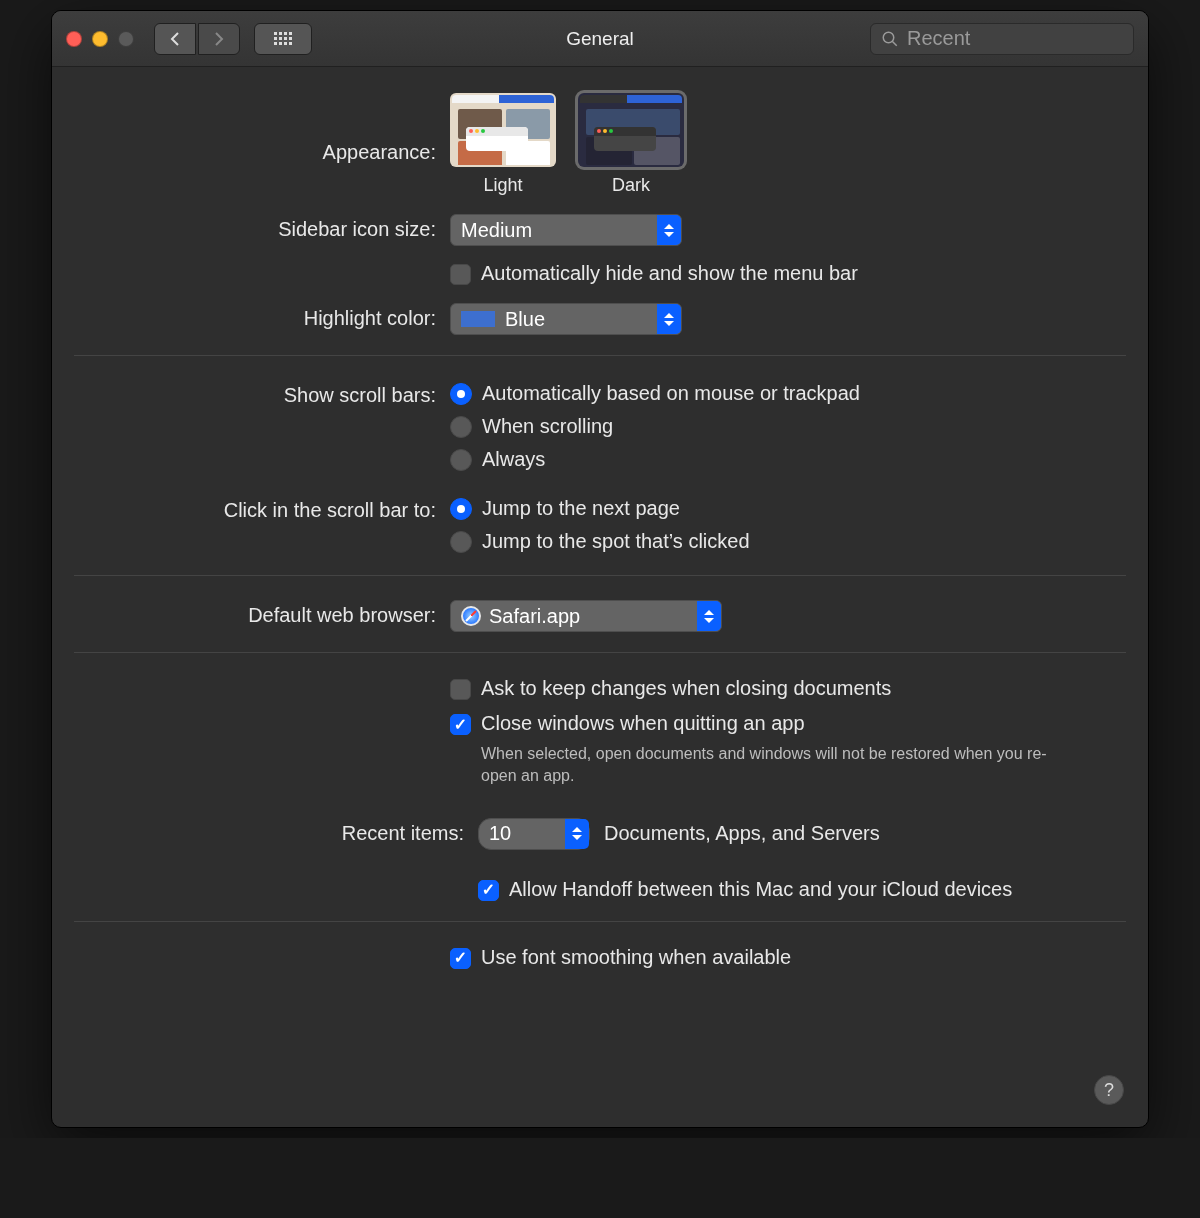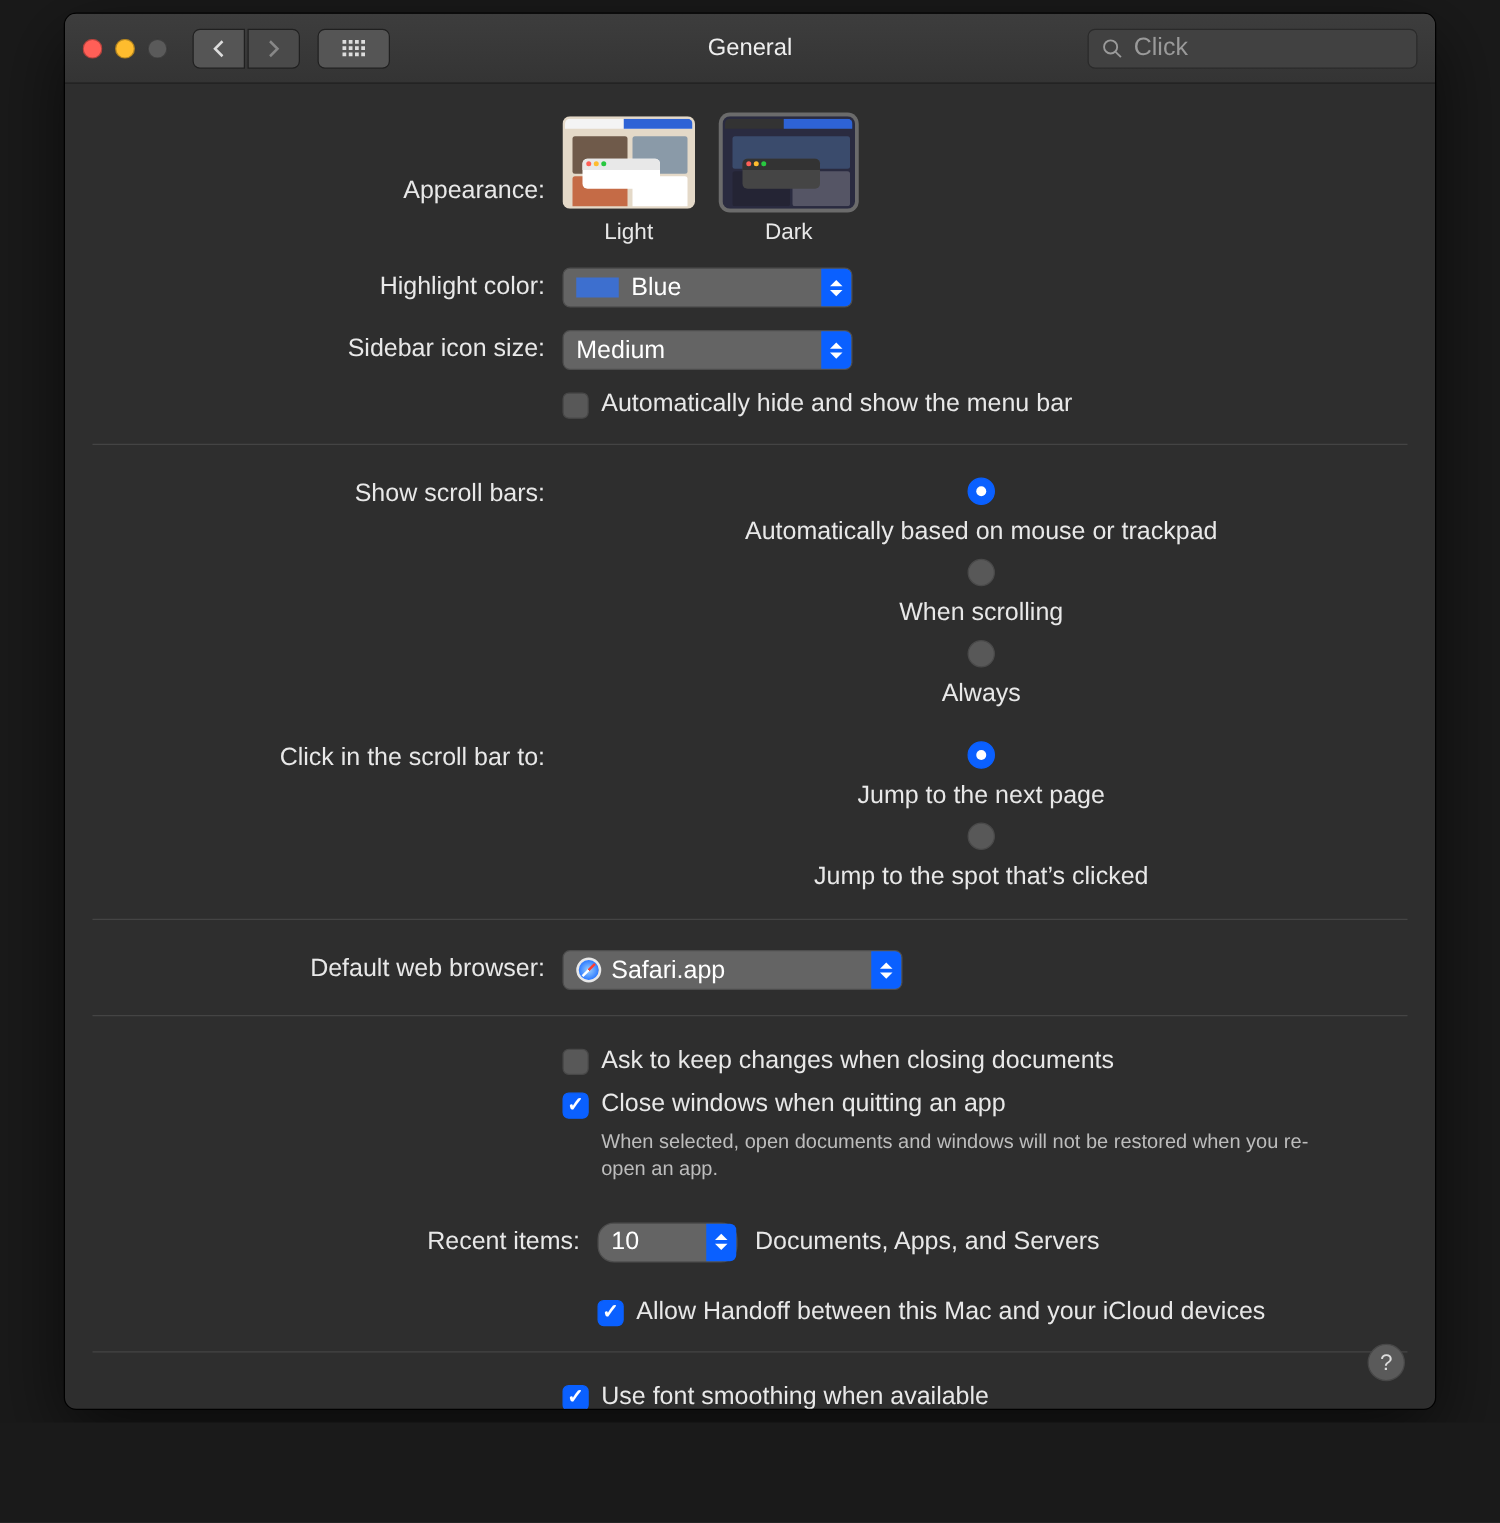--- a/index.html
+++ b/index.html
@@ -128,21 +128,21 @@
   .popup .arrows::after{content:'';border:5px solid transparent;border-top-color:#fff;margin-top:1px;}
   
   .check{display:flex;align-items:flex-start;gap:10px;cursor:pointer;}
   .check .box{
     width:21px;height:21px;border-radius:5px;background:#585858;border:1px solid #484848;
     flex-shrink:0;margin-top:2px;display:flex;align-items:center;justify-content:center;
   }
   .check.on .box{background:var(--accent);border-color:var(--accent);}
   .check.on .box::after{content:'✓';color:#fff;font-size:16px;font-weight:bold;line-height:1;}
   
-  .radio{display:flex;align-items:center;gap:10px;cursor:pointer;padding:2px 0;flex-direction:column;}
+  .radio{display:flex;align-items:center;gap:10px;cursor:pointer;padding:2px 0;}
   .radio .rb{
     width:22px;height:22px;border-radius:50%;background:#585858;border:1px solid #4a4a4a;
     display:flex;align-items:center;justify-content:center;flex-shrink:0;
   }
   .radio.on .rb{background:var(--accent);border-color:var(--accent);}
   .radio.on .rb::after{content:'';width:8px;height:8px;border-radius:50%;background:#fff;}
   .hint{font-size:16px;color:#bdbdbd;padding-left:31px;line-height:1.4;margin-top:2px;max-width:600px;}
   .inline{display:flex;align-items:center;gap:14px;}
   .helpbtn{
     position:absolute;right:24px;bottom:22px;width:30px;height:30px;border-radius:50%;
@@ -198,21 +198,21 @@
           <span></span>
           <span></span>
       </div>
     </div>
     <div class="title">General</div>
     <div class="search">
       <svg viewBox="0 0 24 24">
           <circle cx="10" cy="10" r="7"></circle>
           <line x1="15" y1="15" x2="21" y2="21"></line>
         </svg>
-      <span>Click</span>
+      <span>Recent</span>
     </div>
   </div>
 
   <div class="body">
 
     <div class="row section-pad">
       <div class="label" style="padding-top:48px;">Appearance:</div>
       <div class="field">
         <div class="thumbs">
           <div class="thumb">
@@ -253,44 +253,44 @@
                 </div>
             </div>
             <div class="cap">Dark</div>
           </div>
         </div>
       </div>
     </div>
 
 
     <div class="row" style="padding-top:12px;">
+      <div class="label">Sidebar icon size:</div>
+      <div class="field">
+        <div class="popup" style="width:232px;">
+          <span>Medium</span>
+          <div class="arrows"></div>
+        </div>
+        <div class="check" style="margin-top:10px;">
+          <div class="box"></div>
+          <span>Automatically hide and show the menu bar</span>
+        </div>
+      </div>
+    </div>
+
+    <div class="row" style="padding-top:12px;">
       <div class="label">Highlight color:</div>
       <div class="field">
         <div class="popup" style="width:232px;">
           <div class="swatch"></div>
           <span>Blue</span>
           <div class="arrows"></div>
         </div>
       </div>
     </div>
 
-    <div class="row" style="padding-top:12px;">
-      <div class="label">Sidebar icon size:</div>
-      <div class="field">
-        <div class="popup" style="width:232px;">
-          <span>Medium</span>
-          <div class="arrows"></div>
-        </div>
-        <div class="check" style="margin-top:10px;">
-          <div class="box"></div>
-          <span>Automatically hide and show the menu bar</span>
-        </div>
-      </div>
-    </div>
-
     <div class="divider"></div>
 
     <div class="row">
       <div class="label">Show scroll bars:</div>
       <div class="field" id="scrollbars-field">
           <div class="radio on">
             <div class="rb"></div>
             <span>Automatically based on mouse or trackpad</span>
           </div>
           <div class="radio">

